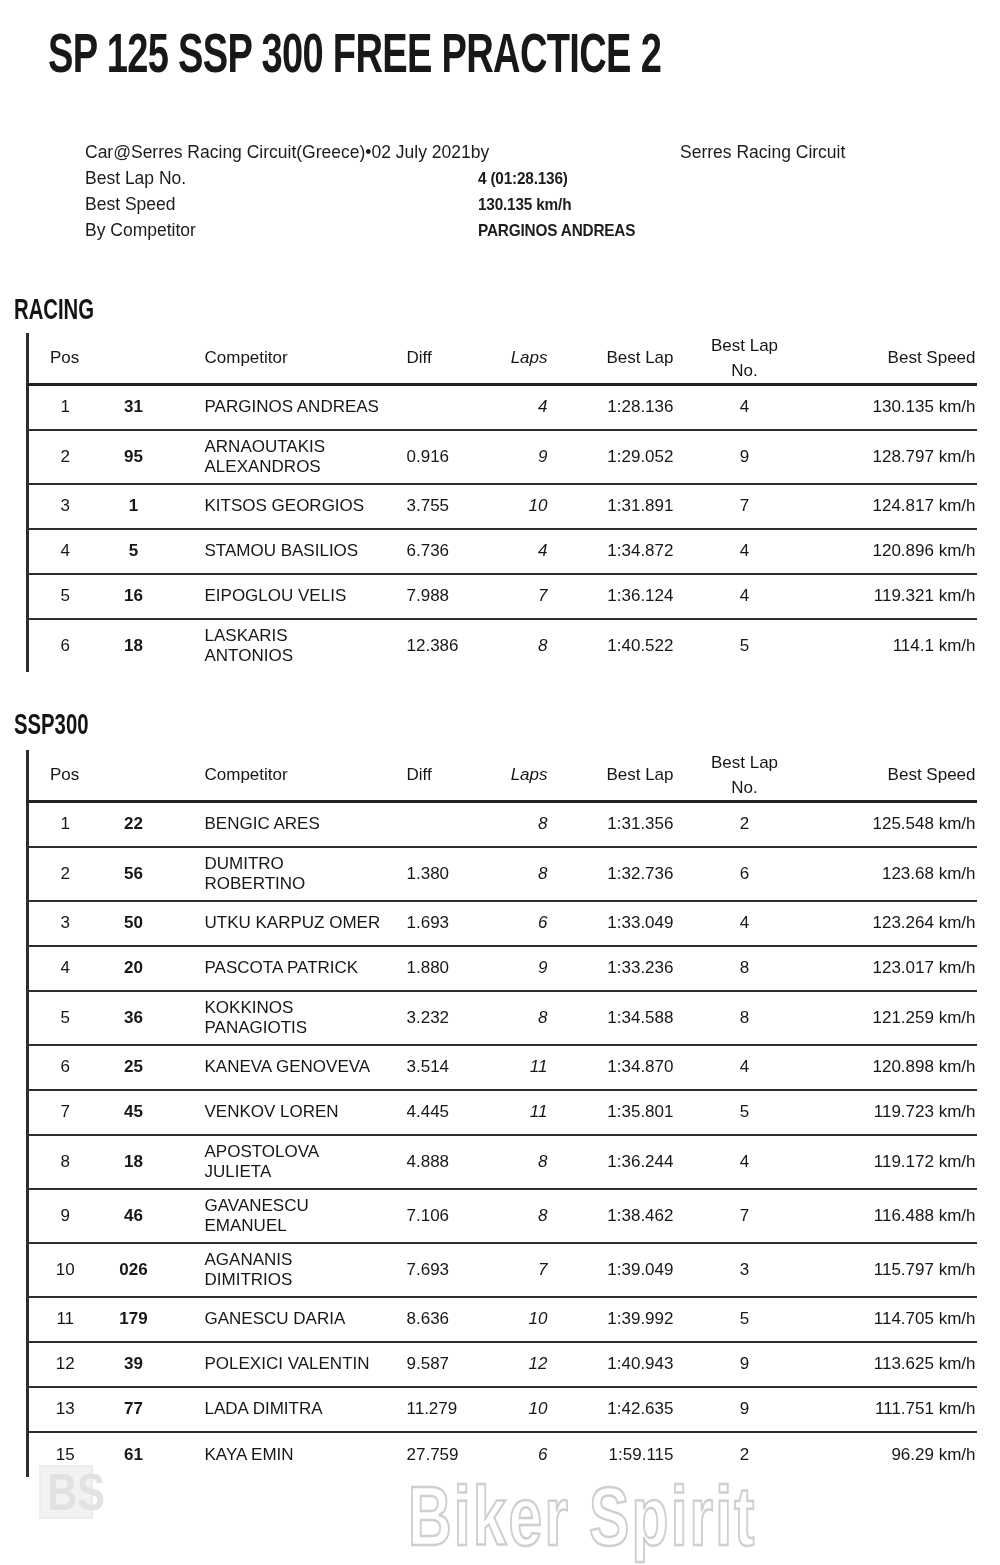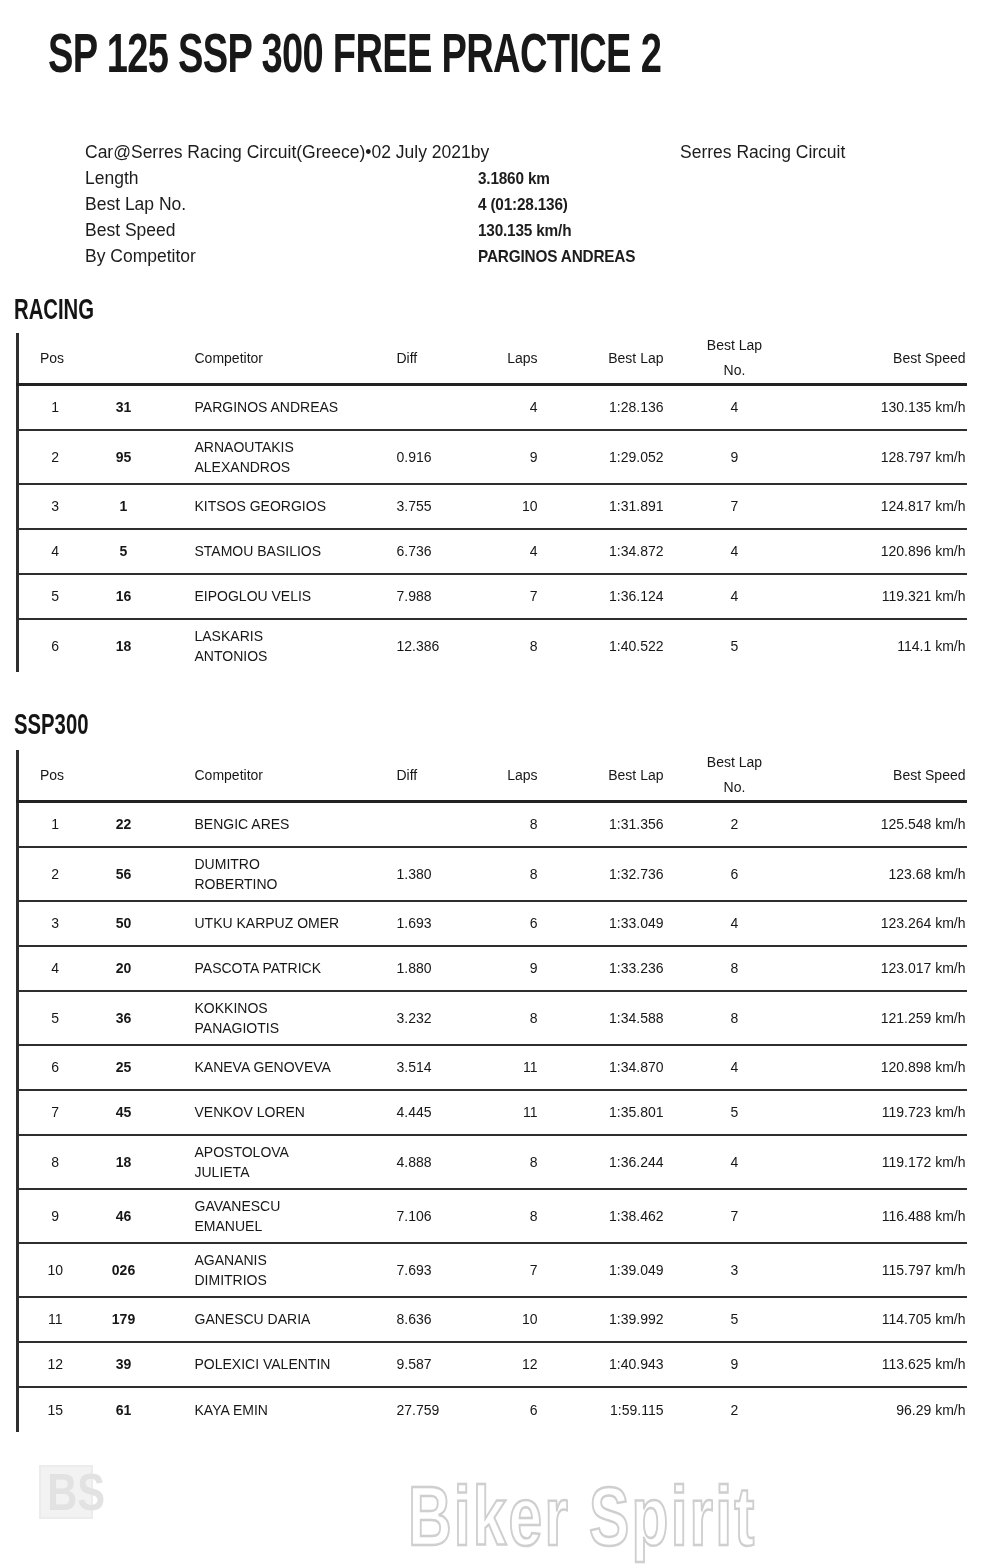--- a/index.html
+++ b/index.html
@@ -66,26 +66,26 @@
     transform-origin: left center;
     color: #141414;
     z-index: 1;
   }
   #racing-title { top: 293px; }
   #ssp300-title { top: 708px; }
 
   
   table.results {
     position: absolute;
-    left: 16px;
+    left: 26px;
     width: 949px;
     border-collapse: collapse;
     table-layout: fixed;
     border-left: 3px solid #2e2e2e;
-    font-size: 14px;
+    font-size: 17px;
     color: #171717;
     background: transparent;
     z-index: 1;
   }
   #racing-table { top: 333px; }
   #ssp300-table { top: 750px; }
 
   col.w-pos    { width: 74px; }
   col.w-num    { width: 64px; }
   col.w-name   { width: 241px; }
@@ -99,21 +99,21 @@
   thead th { font-weight: normal; vertical-align: middle; }
 
   tbody tr { height: 45px; border-bottom: 2px solid #2e2e2e; }
   tbody tr:last-child { border-bottom: none; }
   tbody td { vertical-align: middle; padding-top: 6px; padding-bottom: 6px; }
 
   .c-pos    { text-align: center; }
   .c-num    { text-align: center; font-weight: bold; }
   .c-name   { text-align: left; padding-left: 39px; white-space: pre-line; line-height: 20px; }
   .c-diff   { text-align: left; }
-  .c-laps   { text-align: right; }
+  .c-laps   { text-align: right; font-style: italic; }
   .c-blap   { text-align: right; }
   .c-blno   { text-align: center; }
   .c-bspeed { text-align: right; padding-right: 1px; }
 
   th.c-pos  { text-align: left; padding-left: 21px; }
   th .two-line { width: 74px; margin: 0 auto; line-height: 25px; white-space: normal; text-align: center; }
 
   
   .wm-logo {
     position: absolute;
@@ -161,24 +161,20 @@
     <span>BS</span>
   </div>
   <div class="wm-text">Biker Spirit</div>
 
   <h1 class="doc-title">SP 125 SSP 300 FREE PRACTICE 2</h1>
 
   <div class="meta">
     <div class="meta-row">
       <span class="meta-label">Car@Serres Racing Circuit(Greece)•02 July 2021by</span>
       <span class="meta-circuit">Serres Racing Circuit</span>
-    </div>
-    <div class="meta-row">
-      <span class="meta-label">Length</span>
-      <span class="meta-value">3.1860 km</span>
     </div>
     <div class="meta-row">
       <span class="meta-label">Best Lap No.</span>
       <span class="meta-value">4 (01:28.136)</span>
     </div>
     <div class="meta-row">
       <span class="meta-label">Best Speed</span>
       <span class="meta-value">130.135 km/h</span>
     </div>
     <div class="meta-row">
@@ -425,20 +421,30 @@
     <td class="c-pos">12</td>
     <td class="c-num">39</td>
     <td class="c-name">POLEXICI VALENTIN</td>
     <td class="c-diff">9.587</td>
     <td class="c-laps">12</td>
     <td class="c-blap">1:40.943</td>
     <td class="c-blno">9</td>
     <td class="c-bspeed">113.625 km/h</td>
   </tr>
         <tr>
+    <td class="c-pos">13</td>
+    <td class="c-num">77</td>
+    <td class="c-name">LADA DIMITRA</td>
+    <td class="c-diff">11.279</td>
+    <td class="c-laps">10</td>
+    <td class="c-blap">1:42.635</td>
+    <td class="c-blno">9</td>
+    <td class="c-bspeed">111.751 km/h</td>
+  </tr>
+        <tr>
     <td class="c-pos">15</td>
     <td class="c-num">61</td>
     <td class="c-name">KAYA EMIN</td>
     <td class="c-diff">27.759</td>
     <td class="c-laps">6</td>
     <td class="c-blap">1:59.115</td>
     <td class="c-blno">2</td>
     <td class="c-bspeed">96.29 km/h</td>
   </tr>
       </tbody>

